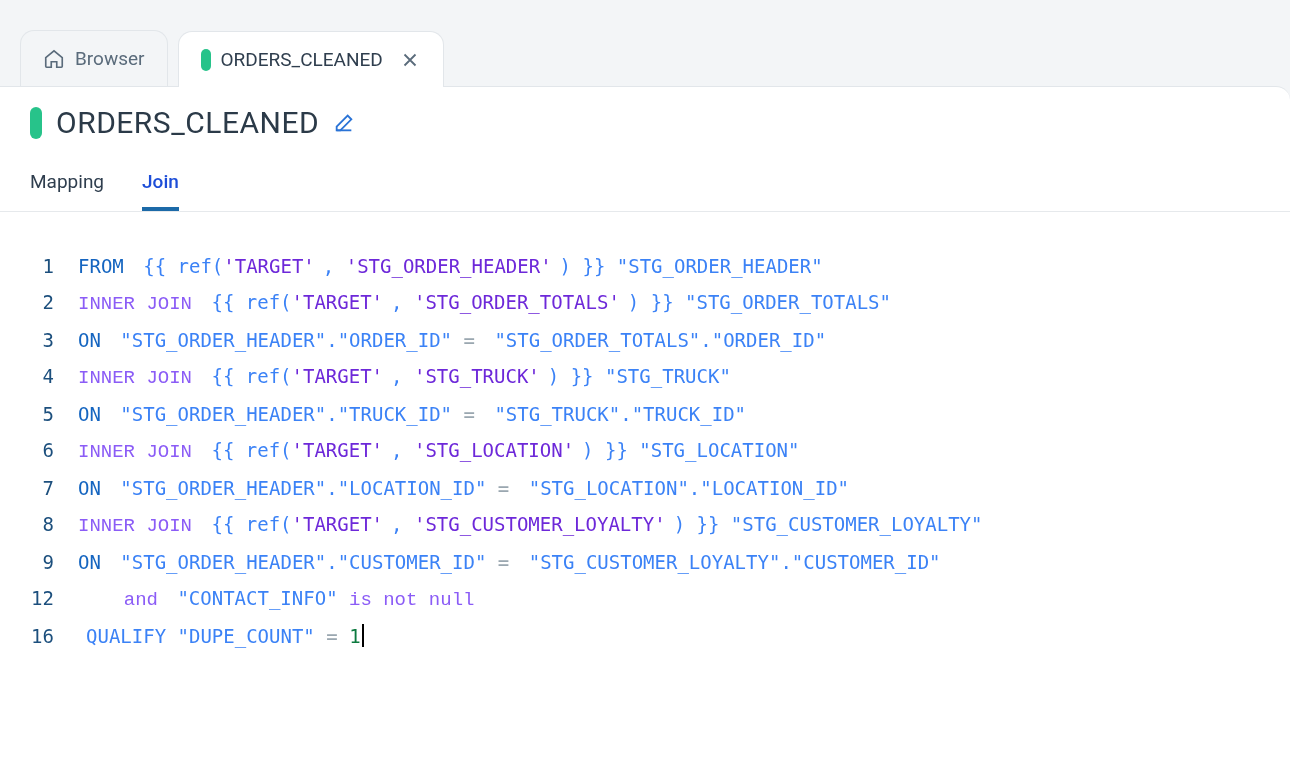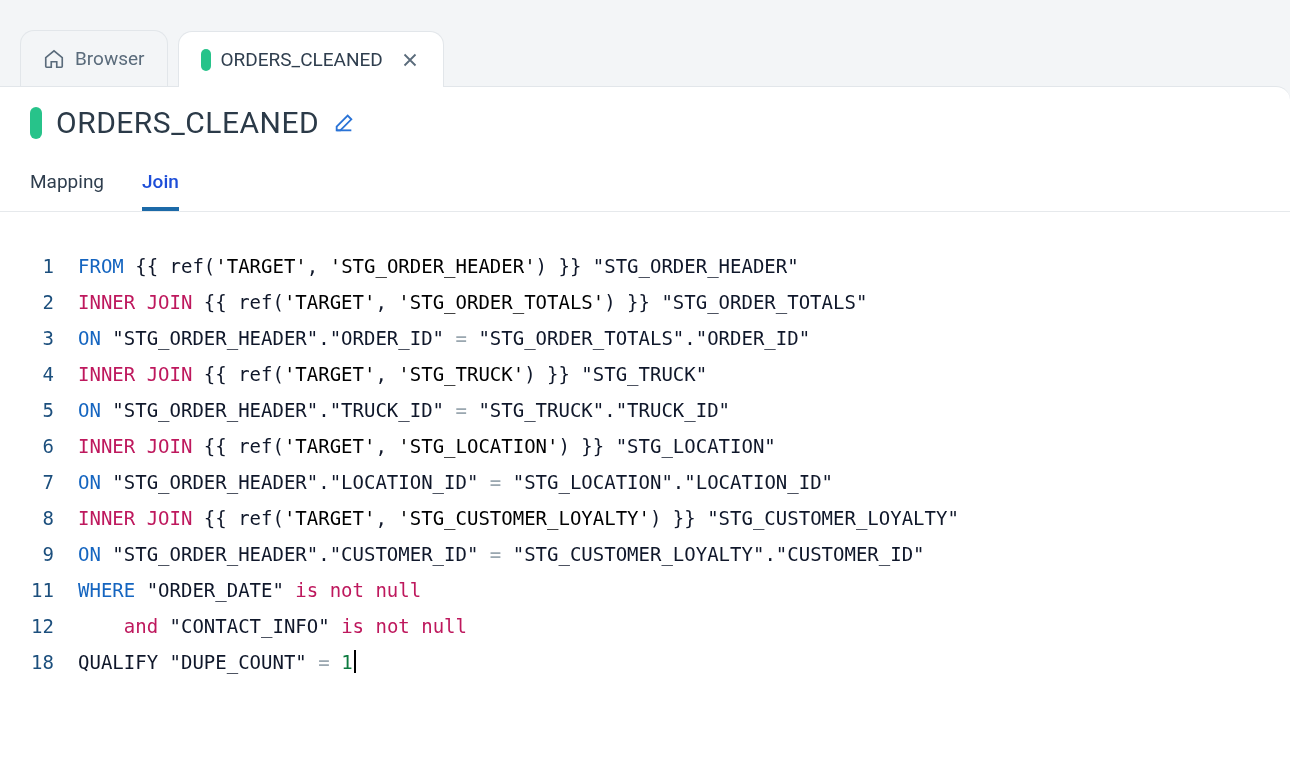--- a/index.html
+++ b/index.html
@@ -17,23 +17,23 @@
   .title-text { font-size: 30px; color: #2b3a48; letter-spacing: .5px; }
   .edit-icon { width: 22px; height: 22px; color: #2a73d6; }
   .sub-tabs { display: flex; gap: 38px; padding: 22px 24px 0 30px; border-bottom: 1px solid #e6e9ec; }
   .sub-tab { font-size: 19px; color: #2f3e4e; padding-bottom: 14px; cursor: pointer; }
   .sub-tab.active { color: #1d4ed8; border-bottom: 4px solid #1c6aa8; font-weight: 500; }
   .editor { padding: 36px 20px 10px 20px; font-family: ui-monospace, SFMono-Regular, Menlo, Consolas, monospace; font-size: 19px; line-height: 36px; }
   .line { display: flex; }
   .gutter { width: 58px; text-align: right; color: #1c4f7d; padding-right: 24px; user-select: none; }
   .code { white-space: pre; color: #263238; }
   .kw { color: #1565c0; }
-  .kw2 { color: #be185d; }
-  .str { color: #000000; }
-  .txt { color: #0f172a; }
+  .kw2 { color: #8b5cf6; font-family: Liberation Mono, monospace; }
+  .str { color: #6d28d9; }
+  .txt { color: #3b82f6; padding-left: 8px; }
   .op { color: #9aa7b0; }
   .cursor { display: inline-block; width: 2px; height: 23px; background: #000; vertical-align: -4px; margin-left: 1px; }
   .num { color: #0c7a3f; }
 </style>
 </head>
 <body>
 
 <div class="tab-bar">
   <div class="tab inactive">
     <svg viewBox="0 0 24 24" fill="none" stroke="#5a6b7b" stroke-width="1.8">
@@ -96,25 +96,21 @@
       </div>
     <div class="line">
         <span class="gutter">8</span>
         <span class="code"><span class="kw2">INNER JOIN</span><span class="txt"> {{ ref(</span><span class="str">'TARGET'</span><span class="txt">, </span><span class="str">'STG_CUSTOMER_LOYALTY'</span><span class="txt">) }} "STG_CUSTOMER_LOYALTY"</span></span>
       </div>
     <div class="line">
         <span class="gutter">9</span>
         <span class="code"><span class="kw">ON</span><span class="txt"> "STG_ORDER_HEADER"."CUSTOMER_ID" </span><span class="op">=</span><span class="txt"> "STG_CUSTOMER_LOYALTY"."CUSTOMER_ID"</span></span>
       </div>
     <div class="line">
-        <span class="gutter">11</span>
-        <span class="code"><span class="kw">WHERE</span><span class="txt"> "ORDER_DATE" </span><span class="kw2">is not null</span></span>
-      </div>
-    <div class="line">
         <span class="gutter">12</span>
         <span class="code"><span>    </span><span class="kw2">and</span><span class="txt"> "CONTACT_INFO" </span><span class="kw2">is not null</span></span>
       </div>
     <div class="line">
-        <span class="gutter">18</span>
+        <span class="gutter">16</span>
         <span class="code"><span class="txt">QUALIFY "DUPE_COUNT" </span><span class="op">=</span><span> </span><span class="num">1</span><span class="cursor"></span></span>
       </div>
   </div>
 </div>
 
 </body></html>

